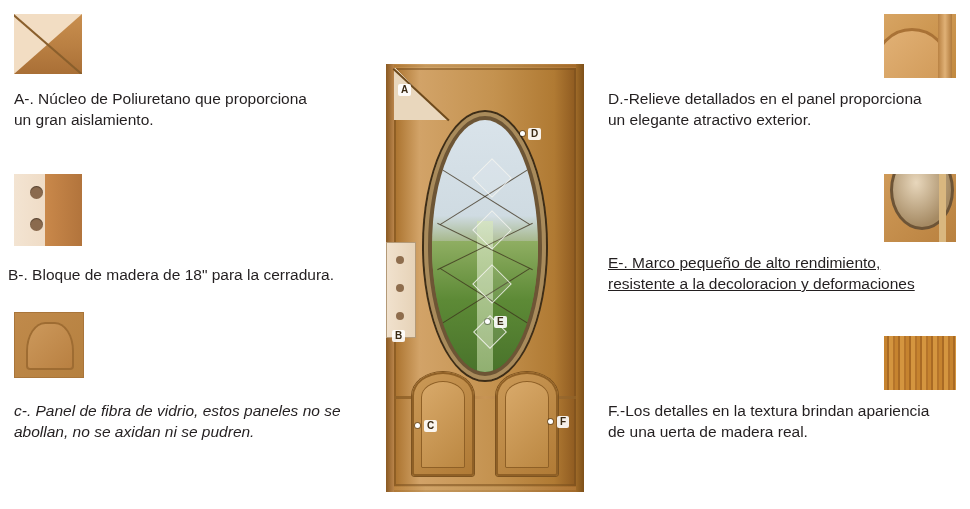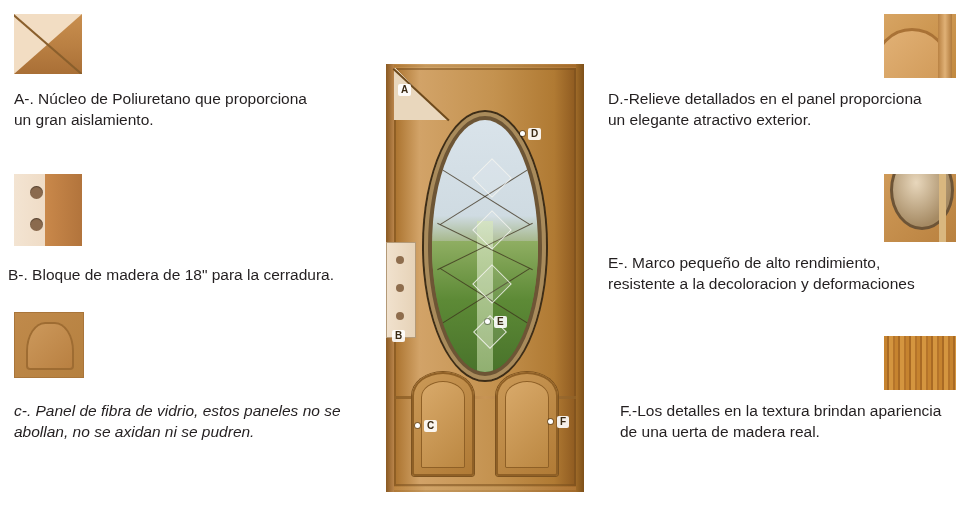--- a/index.html
+++ b/index.html
@@ -102,22 +102,22 @@
     position: absolute;
     font-size: 15.5px;
     line-height: 21px;
     color: #231f20;
     white-space: pre-line;
   }
   .cap-a { left: 14px; top: 88px;  width: 350px; }
   .cap-b { left: 8px; top: 264px; width: 360px; }
   .cap-c { left: 14px; top: 400px; width: 360px; font-style: italic; }
   .cap-d { left: 608px; top: 88px;  width: 350px; }
-  .cap-e { left: 608px; top: 252px; width: 350px; }
-  .cap-f { left: 608px; top: 400px; width: 350px; margin-left: 12px; }
+  .cap-e { left: 608px; top: 252px; width: 350px; text-decoration: underline; }
+  .cap-f { left: 608px; top: 400px; width: 350px; }
 
   
   .door-figure {
     position: absolute;
     left: 386px; top: 64px; width: 198px; height: 428px;
     background: #c99a5c;
     overflow: hidden;
   }
   .door-bg {
     position: absolute; inset: 0;

